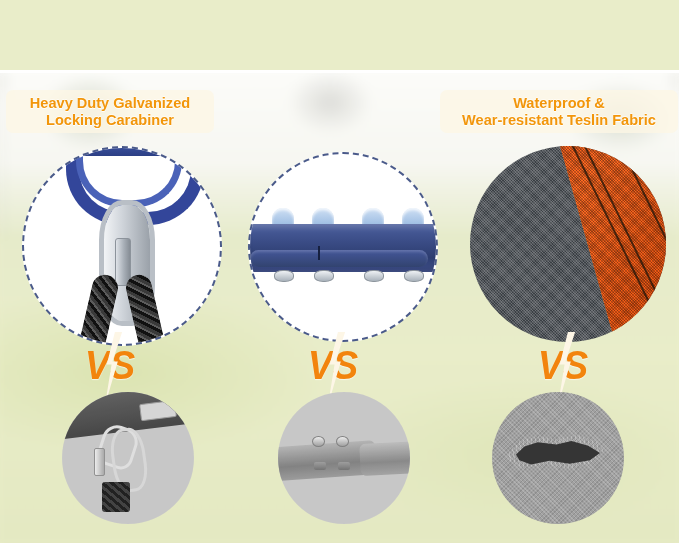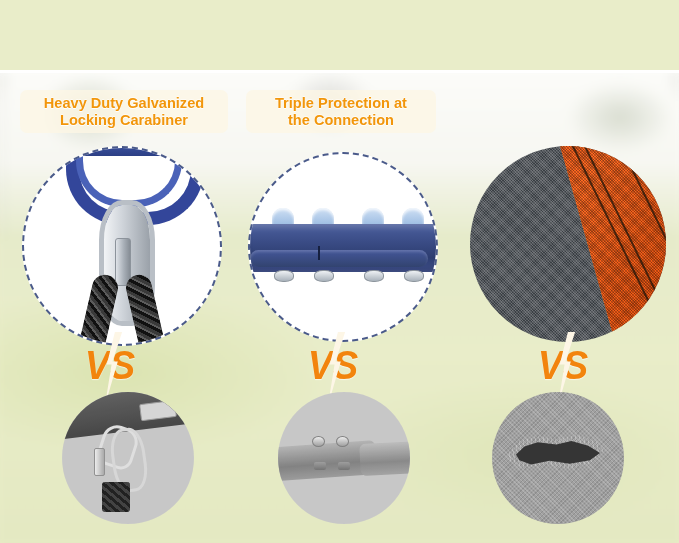--- a/index.html
+++ b/index.html
@@ -76,21 +76,21 @@
     display:block;
     color:#f2960b;
     font-weight:bold;
     font-size:15.5px;
     line-height:17px;
     font-family:"Liberation Sans Narrow","Liberation Sans",sans-serif;
     transform:scaleX(.94);
     text-shadow:0 1px 0 rgba(255,255,255,.9), 0 -1px 0 rgba(255,255,255,.6);
     white-space:nowrap;
   }
-  #label-1{left:20px;top:90px;width:208px;}
+  #label-1{left:6px;top:90px;width:208px;}
   #label-2{left:246px;top:90px;width:190px;}
   #label-3{left:440px;top:90px;width:238px;}
 
   
   .hero{position:absolute;border-radius:50%;overflow:hidden;}
   .hero.dashed{border:2px dashed #4a5a8a;background:#ffffff;}
 
   #hero-1{left:22px;top:146px;width:196px;height:196px;}
   #hero-2{left:248px;top:152px;width:186px;height:186px;}
   #hero-3{left:470px;top:146px;width:196px;height:196px;}
@@ -305,23 +305,23 @@
     <div class="bg-house"></div>
     <div class="bg-blurmask"></div>
   </div>
 
   <div class="header-rule"></div>
 
   <div class="label" id="label-1">
     <span>Heavy Duty Galvanized</span>
     <span>Locking Carabiner</span>
   </div>
-  <div class="label" id="label-2">
-    <span>Triple Protection at</span>
-    <span>the Connection</span>
+  <div class="label" id="label-3">
+    <span>Waterproof &amp;</span>
+    <span>Wear-resistant Teslin Fabric</span>
   </div>
 
   <div class="hero dashed" id="hero-1">
     <div class="bracket">
       <div class="plate"></div>
       <div class="arm"></div>
       <div class="arm inner"></div>
     </div>
     <div class="carabiner">
       <div class="ring"></div>

